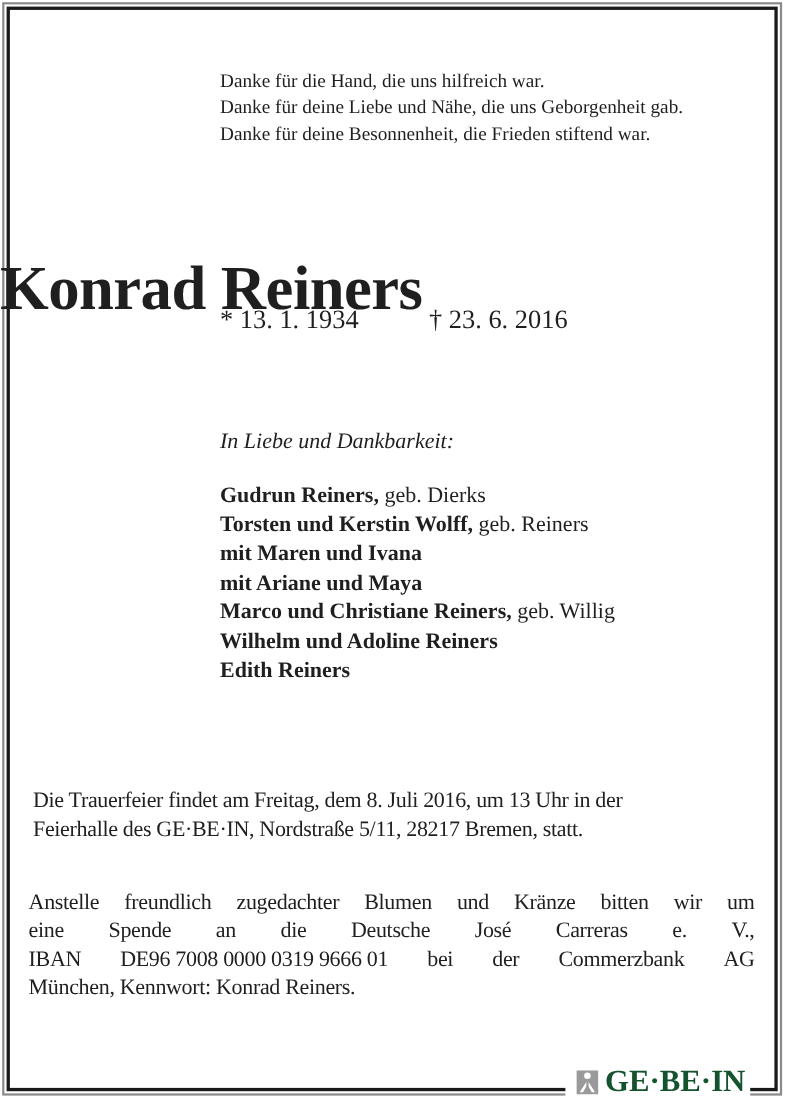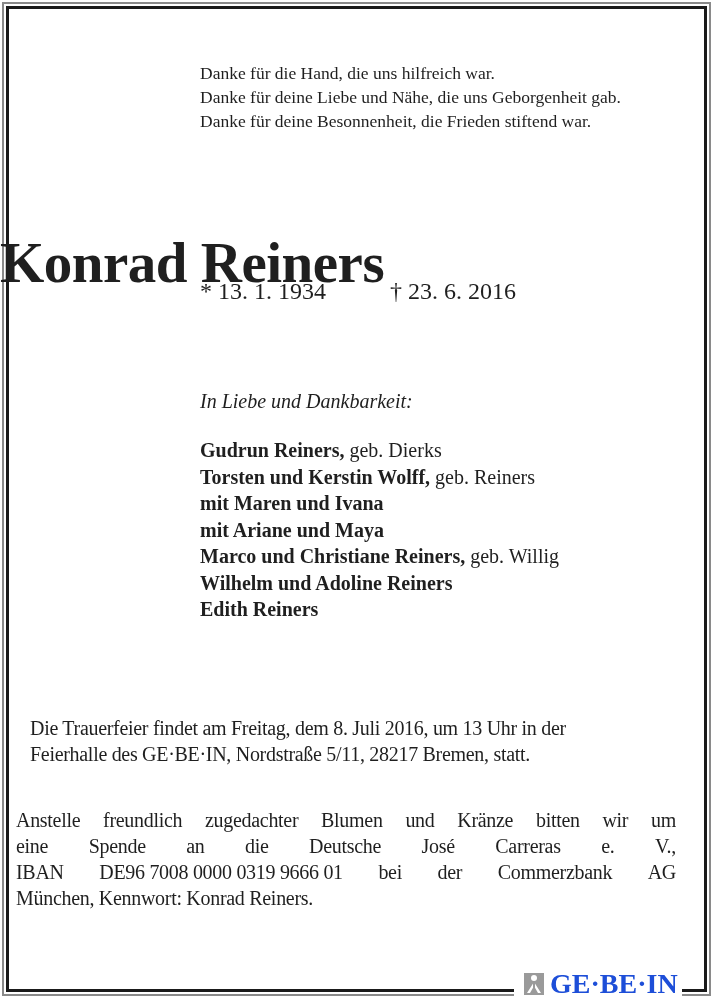--- a/index.html
+++ b/index.html
@@ -4,36 +4,36 @@
 <style>
   html, body { margin:0; padding:0; background:#ffffff; }
   body { width:715px; height:1000px; position:relative; overflow:hidden;
          font-family:"Liberation Serif","DejaVu Serif",serif; color:#1f1f1f; }
   .frame-outer { position:absolute; left:2px; top:2px; width:709px; height:994px;
                  border:2px solid #8a8a8a; box-sizing:border-box; }
   .frame-inner { position:absolute; left:6px; top:6px; width:701px; height:986px;
                  border:3px solid #1a1a1a; box-sizing:border-box; }
   .logo-gap { position:absolute; left:514px; top:978px; width:162px; height:22px; background:#fff; }
   .logo { position:absolute; left:520px; top:969px; height:30px; display:flex; align-items:center;
-          gap:6px; color:#1d4ed8; font-family:"Liberation Serif","DejaVu Serif",serif; font-weight:bold;
+          gap:6px; color:#14532d; font-family:"Liberation Serif","DejaVu Serif",serif; font-weight:bold;
           font-size:28px; letter-spacing:0px; background:#fff; padding:0 4px; }
   .logo-icon { width:20px; height:22px; position:relative; }
   .logo-icon svg { display:block; }
 
   .poem { position:absolute; left:200px; top:61px; font-size:17.5px; line-height:24px; }
   .name { position:absolute; left:0; width:715px; top:228px; font-weight:bold;
           font-size:57px; letter-spacing:-0.5px; line-height:70px; }
   .dates { position:absolute; left:200px; top:278px; font-size:24px; line-height:26px; white-space:pre; }
   .dates span { display:inline-block; }
   .d-born { width:190px; }
   .thanks { position:absolute; left:200px; top:388px; font-size:20px; line-height:26px;font-style:italic; }
   .family { position:absolute; left:200px; top:437px; font-size:20px; line-height:26.5px; }
   .family .b { font-weight:bold; }
   .service { position:absolute; left:30px; top:715px; width:660px; font-size:20px; line-height:26px; letter-spacing:-0.3px; }
-  .donation { position:absolute; left:16px; top:807px; width:660px; font-size:20px; line-height:26px;
+  .donation { position:absolute; left:26px; top:807px; width:660px; font-size:20px; line-height:26px;
               text-align:justify; text-align-last:left; letter-spacing:-0.3px; }
   .donation div { white-space:nowrap; }
   .just { display:flex; justify-content:space-between; }
 </style>
 </head>
 <body>
 
 <div class="frame-outer"></div>
 <div class="frame-inner"></div>
 <div class="logo-gap"></div>

